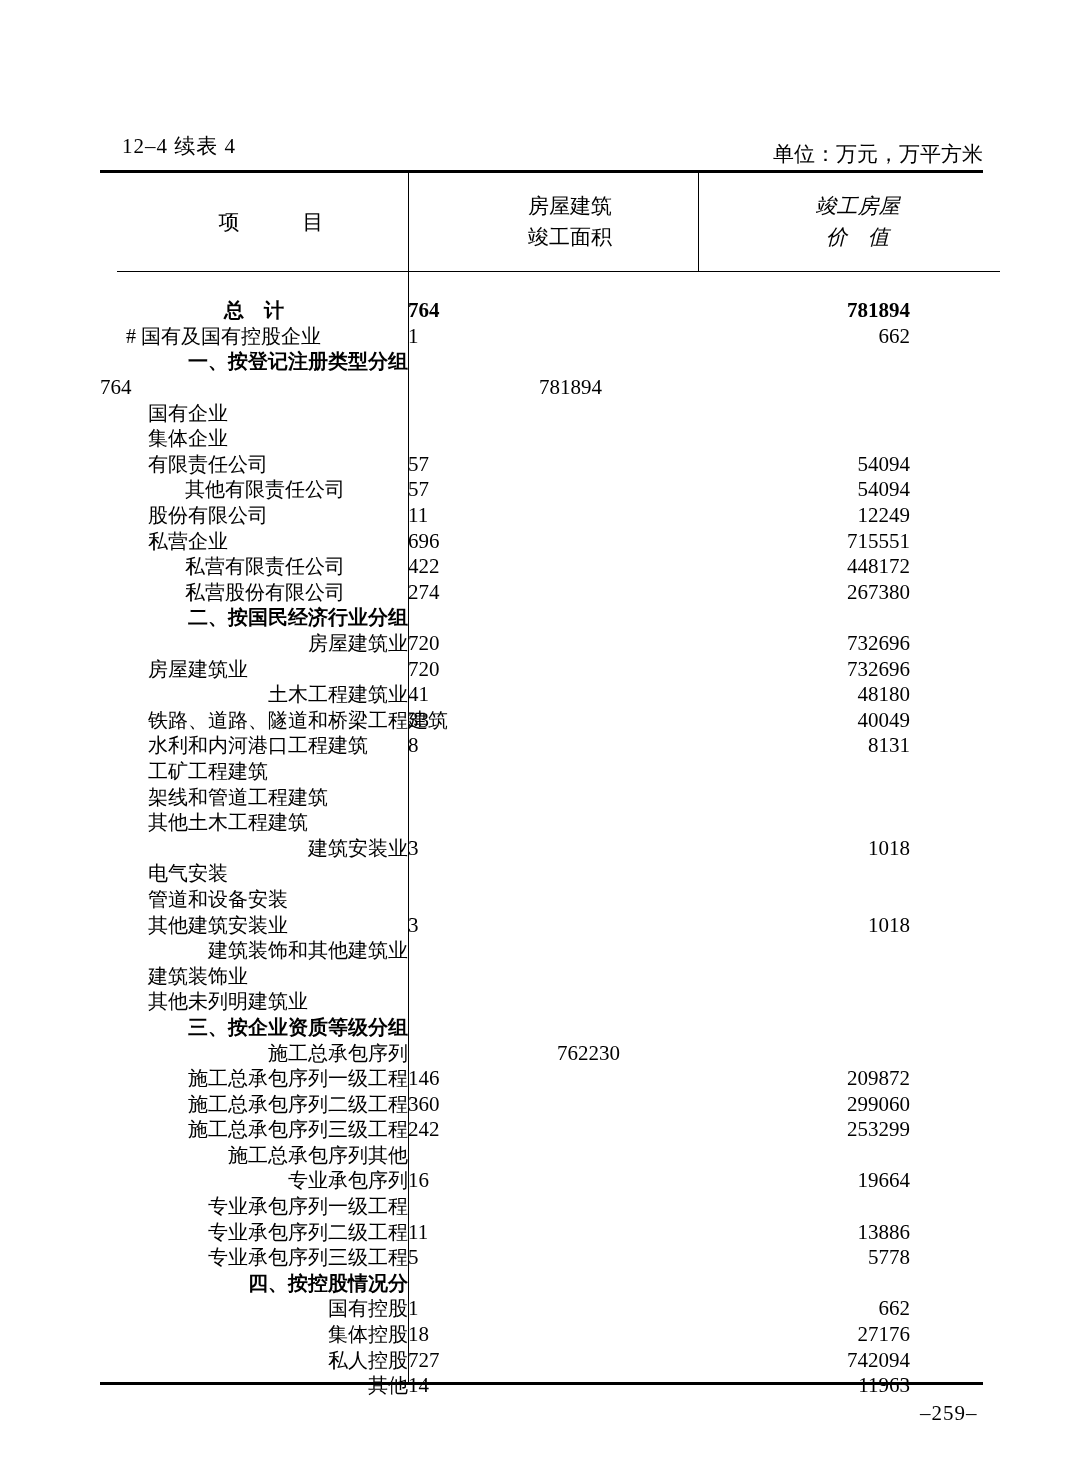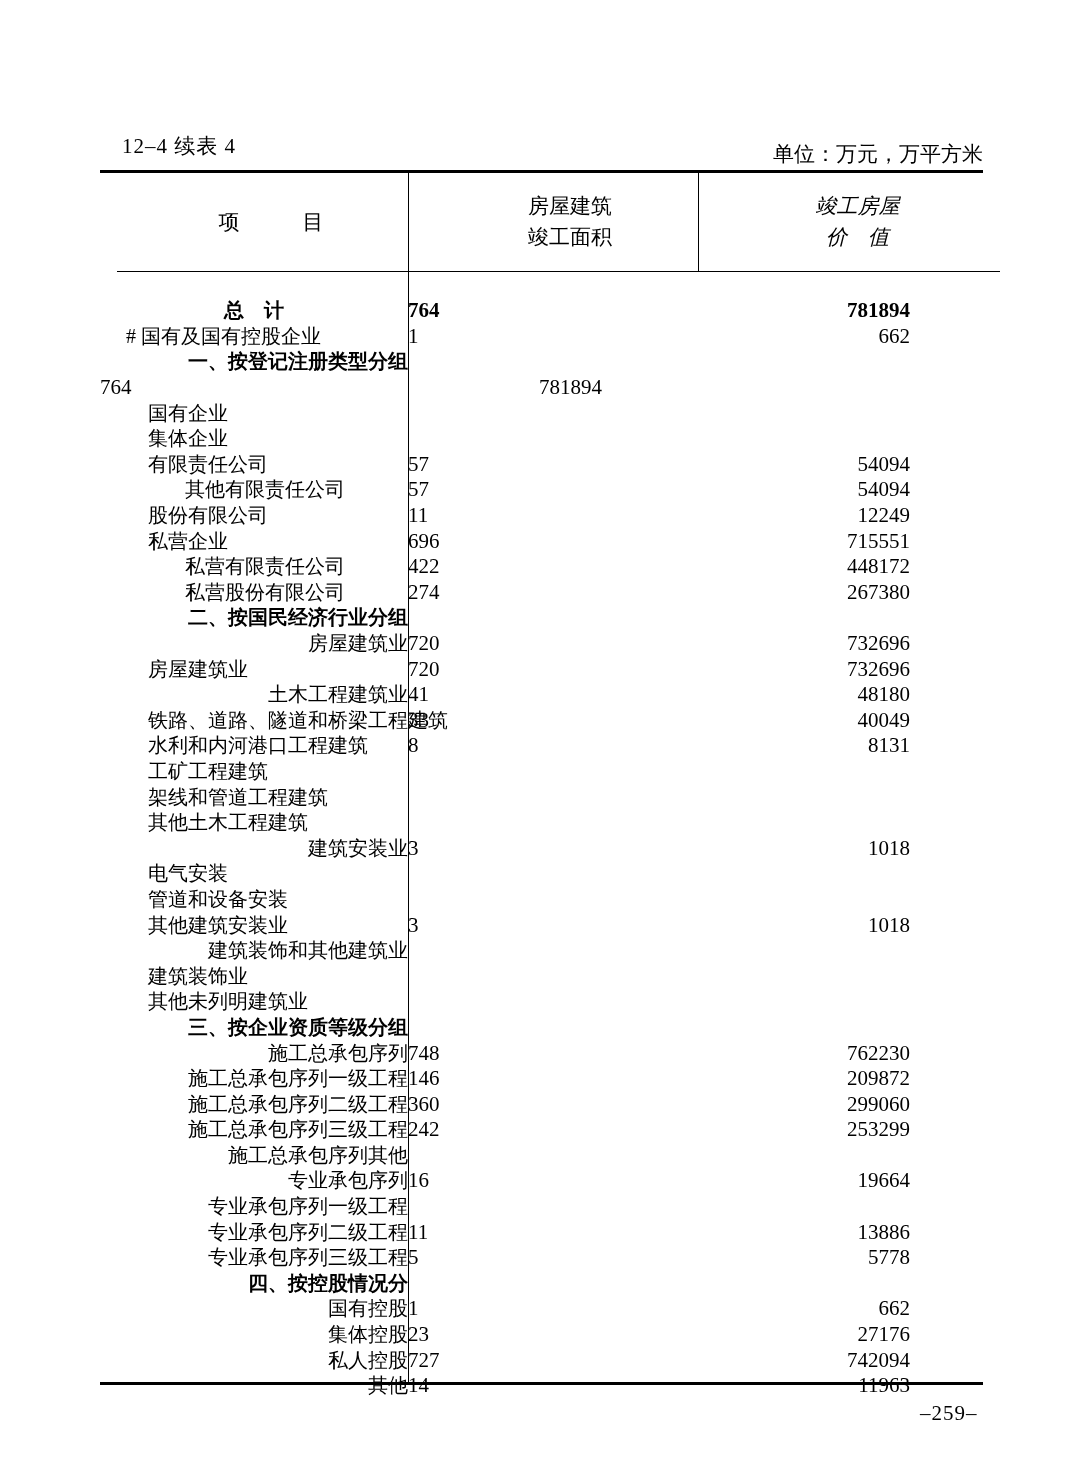--- a/index.html
+++ b/index.html
@@ -266,21 +266,20 @@
   </div>
 
   <div class="row ind-0 bold">
     <div class="c-item">三、按企业资质等级分组</div>
     <div class="c-v1"></div>
     <div class="c-v2"></div>
   </div>
 
   <div class="row ind-0">
     <div class="c-item">施工总承包序列</div>
-    <div class="c-v1">748</div>
     <div class="c-v2">762230</div>
   </div>
 
   <div class="row ind-0">
     <div class="c-item">施工总承包序列一级工程</div>
     <div class="c-v1">146</div>
     <div class="c-v2">209872</div>
   </div>
 
   <div class="row ind-0">
@@ -332,21 +331,21 @@
   </div>
 
   <div class="row ind-0">
     <div class="c-item">国有控股</div>
     <div class="c-v1">1</div>
     <div class="c-v2">662</div>
   </div>
 
   <div class="row ind-0">
     <div class="c-item">集体控股</div>
-    <div class="c-v1">23</div>
+    <div class="c-v1">18</div>
     <div class="c-v2">27176</div>
   </div>
 
   <div class="row ind-0">
     <div class="c-item">私人控股</div>
     <div class="c-v1">727</div>
     <div class="c-v2">742094</div>
   </div>
 
   <div class="row ind-0">

